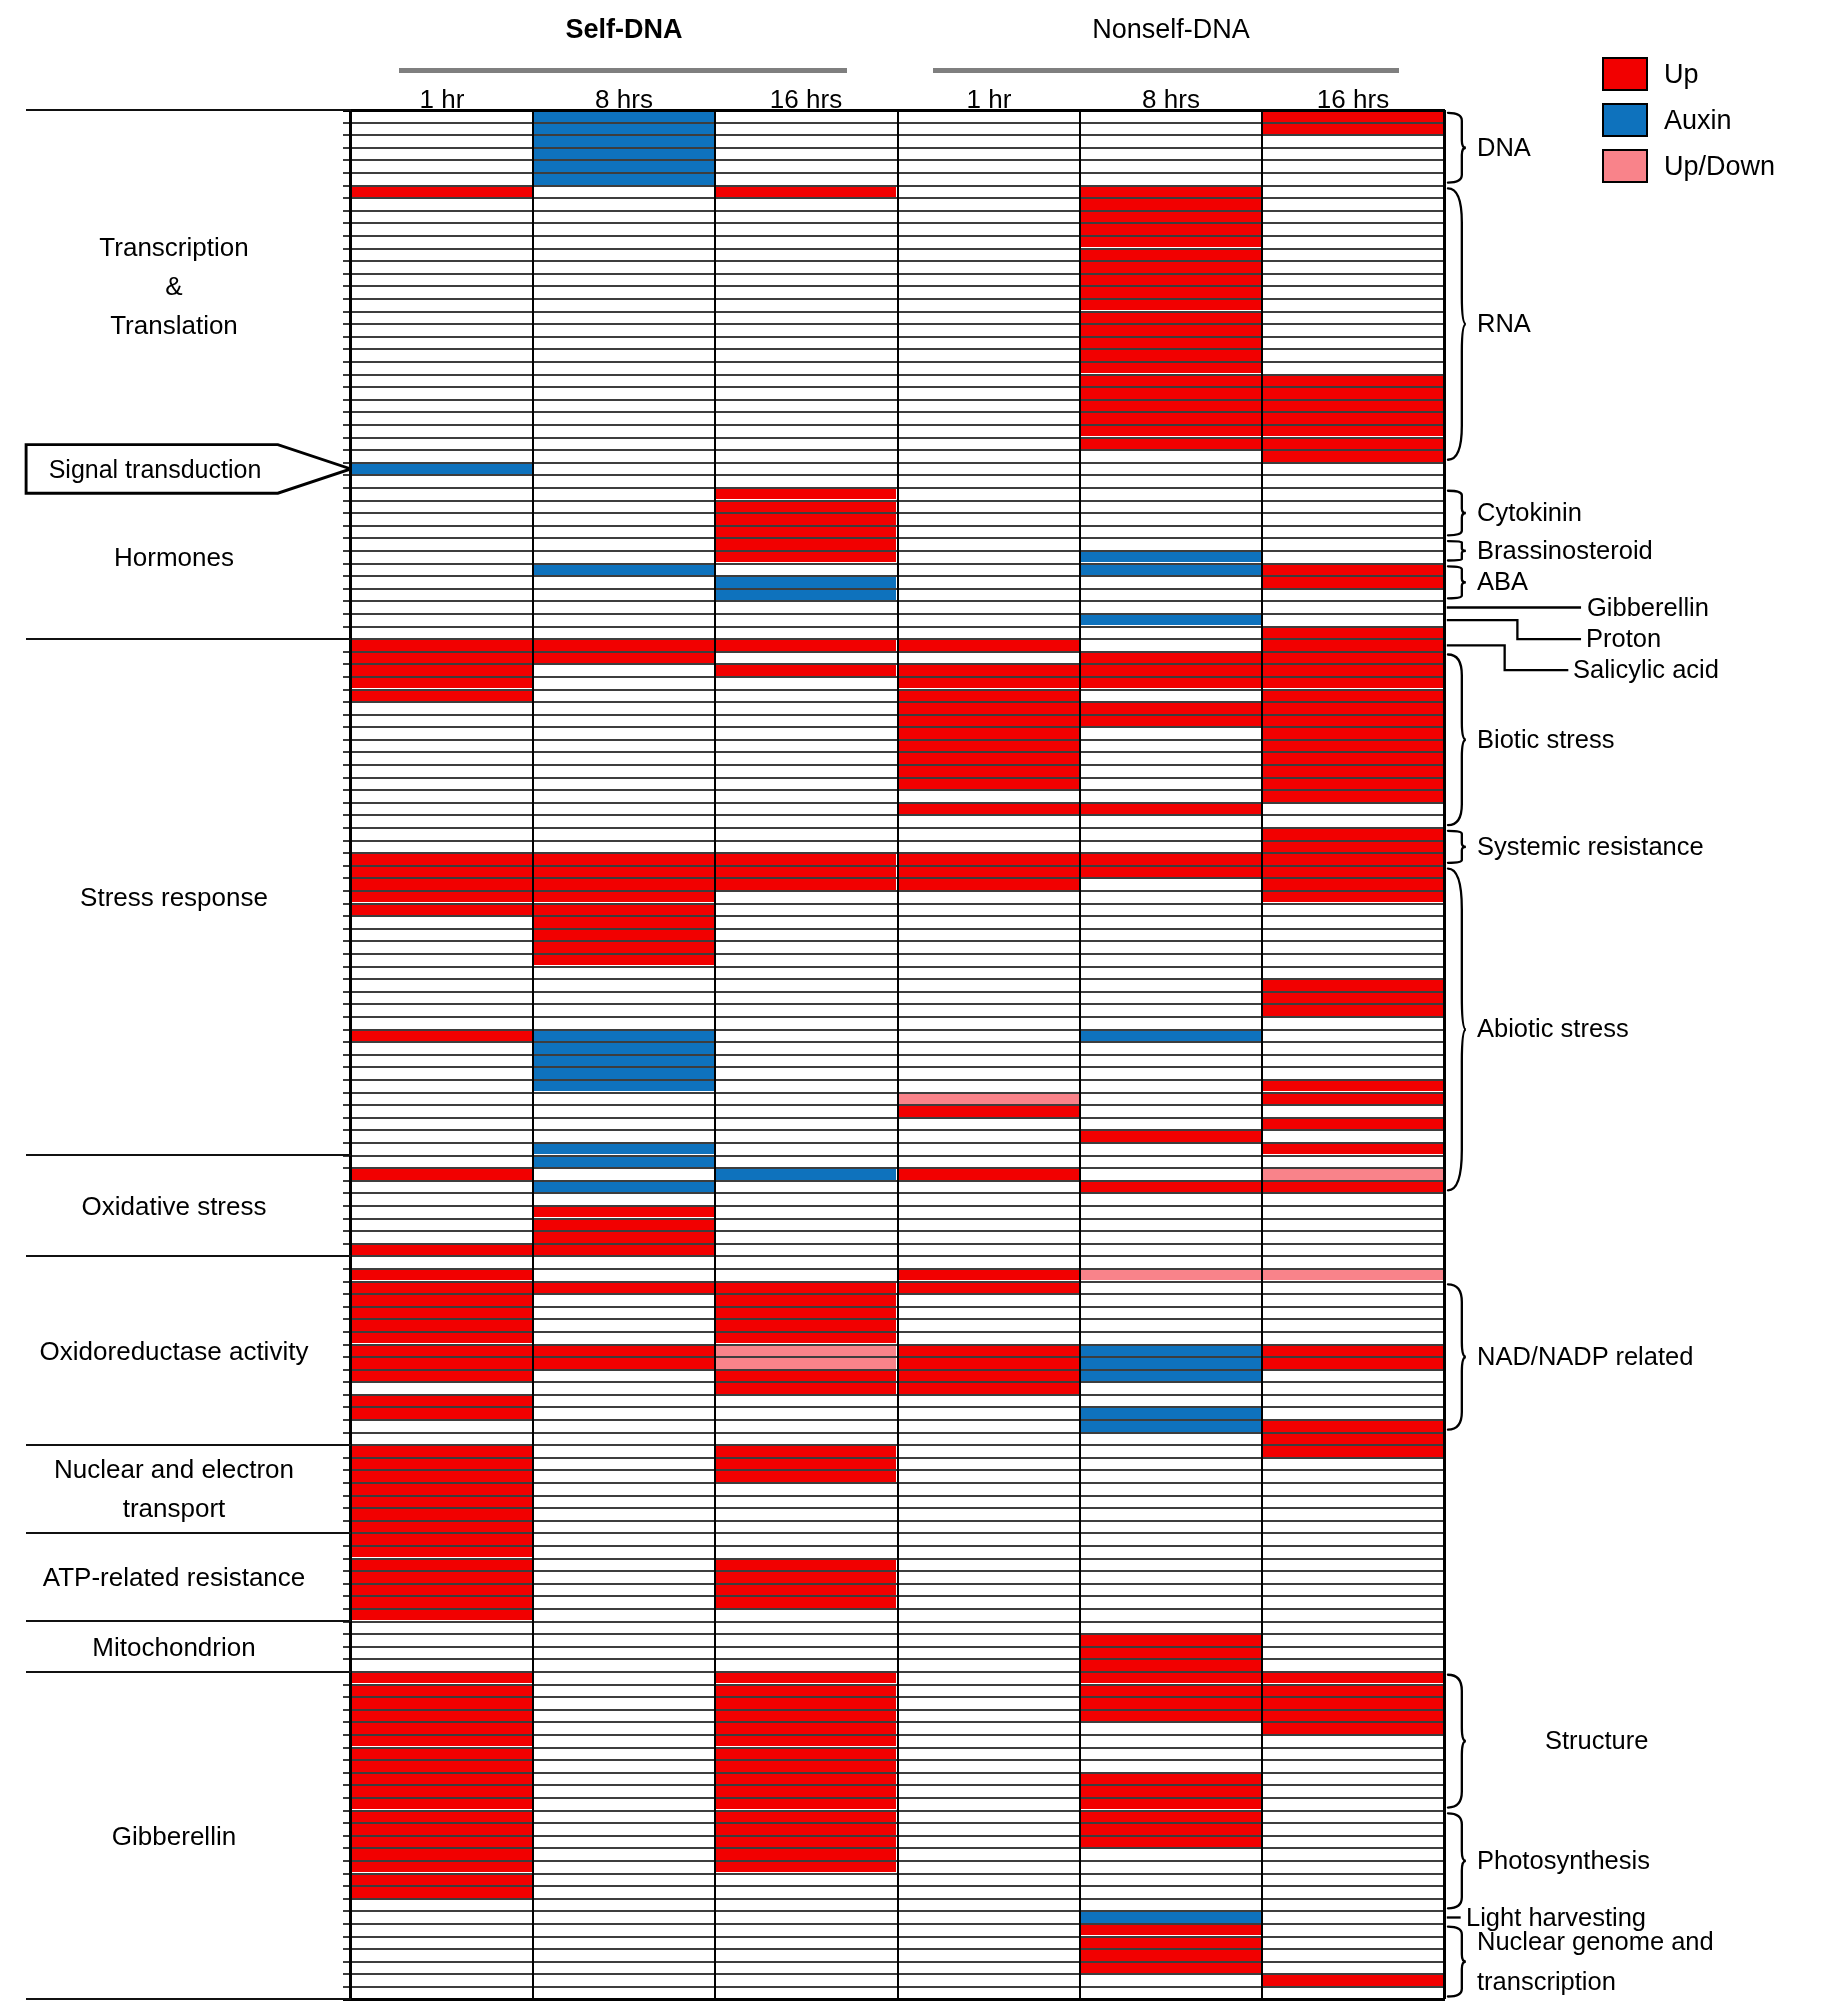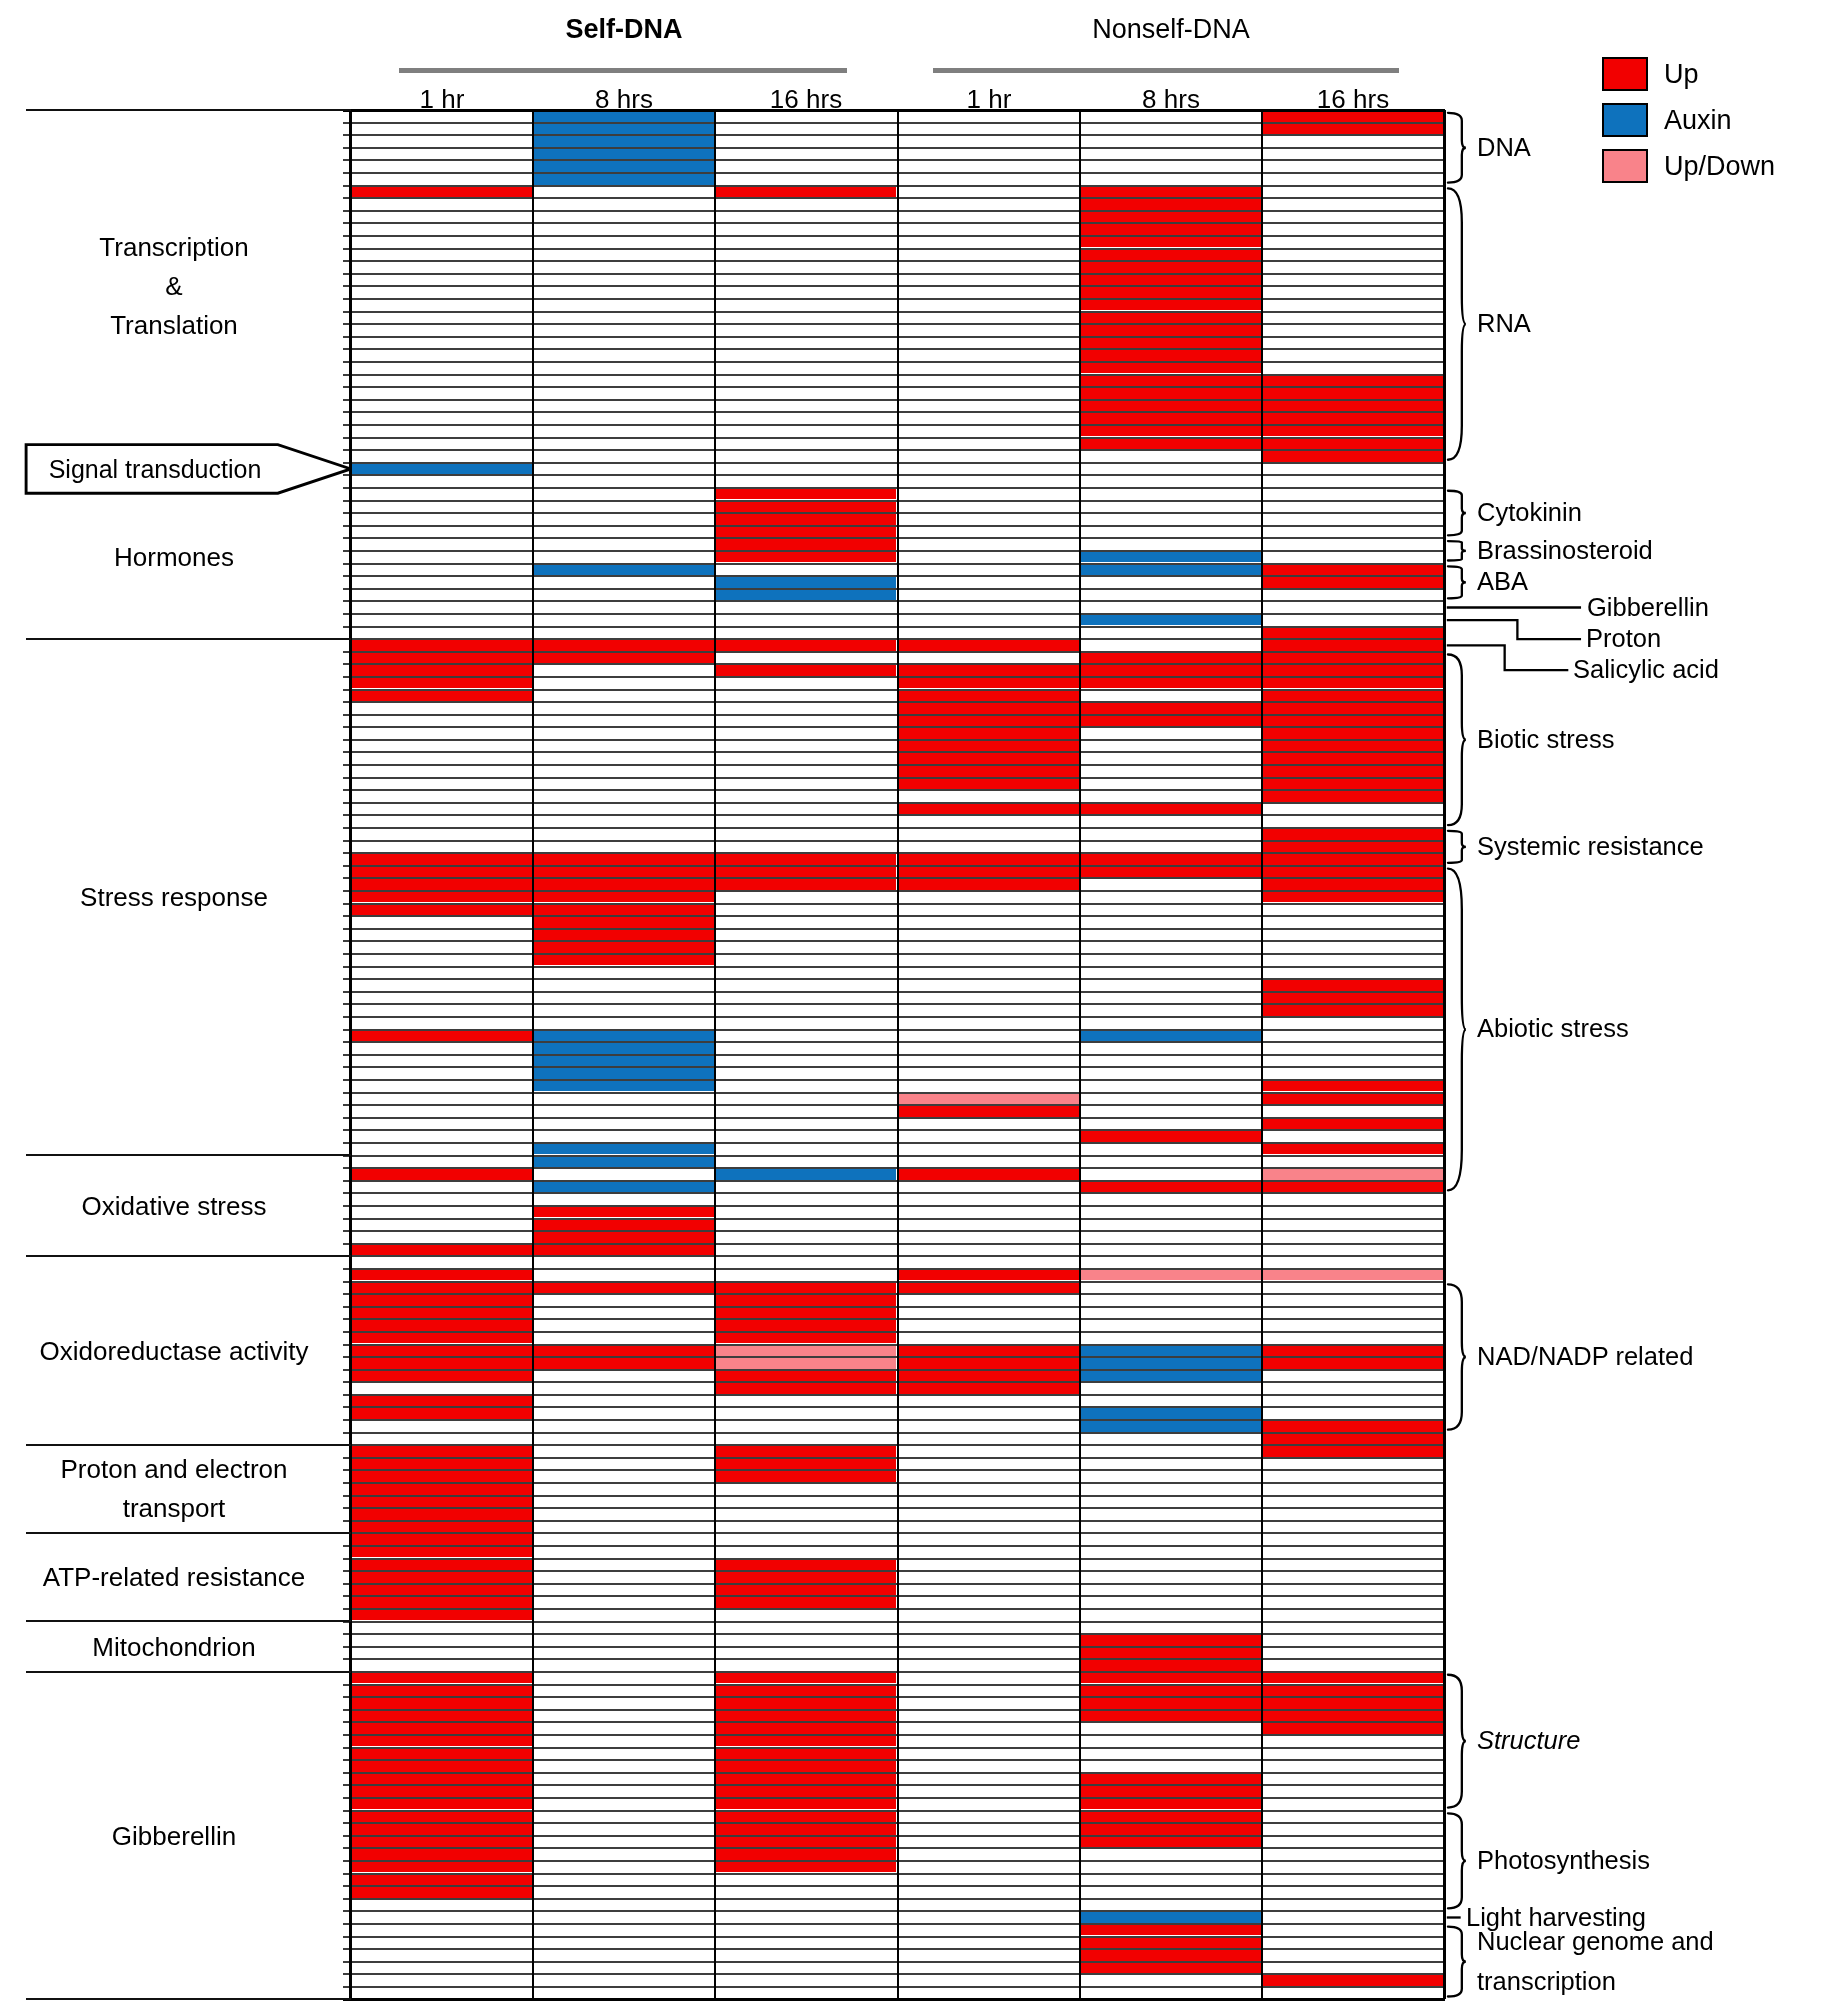--- a/index.html
+++ b/index.html
@@ -621,38 +621,38 @@
       <div class="time-tick" style="left: 1171px;">8 hrs</div>
       <div class="time-tick" style="left: 1353px;">16 hrs</div>
       <div class="left-label" style="left: 174px; top: 286px;">Transcription
 &amp;
 Translation</div>
       <div class="signal-label" style="left: 155px; top: 469px;">Signal transduction</div>
       <div class="left-label" style="left: 174px; top: 557px;">Hormones</div>
       <div class="left-label" style="left: 174px; top: 897px;">Stress response</div>
       <div class="left-label" style="left: 174px; top: 1206px;">Oxidative stress</div>
       <div class="left-label" style="left: 174px; top: 1351px;">Oxidoreductase activity</div>
-      <div class="left-label" style="left: 174px; top: 1489px;">Proton and electron
+      <div class="left-label" style="left: 174px; top: 1489px;">Nuclear and electron
 transport</div>
       <div class="left-label" style="left: 174px; top: 1577px;">ATP-related resistance</div>
       <div class="left-label" style="left: 174px; top: 1647px;">Mitochondrion</div>
       <div class="left-label" style="left: 174px; top: 1836px;">Gibberellin</div>
       <div class="right-label" style="left: 1477px; top: 148px;">DNA</div>
       <div class="right-label" style="left: 1477px; top: 324px;">RNA</div>
       <div class="right-label" style="left: 1477px; top: 513px;">Cytokinin</div>
       <div class="right-label" style="left: 1477px; top: 551px;">Brassinosteroid</div>
       <div class="right-label" style="left: 1477px; top: 582px;">ABA</div>
       <div class="right-label" style="left: 1587px; top: 608px;">Gibberellin</div>
       <div class="right-label" style="left: 1586px; top: 639px;">Proton</div>
       <div class="right-label" style="left: 1573px; top: 670px;">Salicylic acid</div>
       <div class="right-label" style="left: 1477px; top: 740px;">Biotic stress</div>
       <div class="right-label" style="left: 1477px; top: 847px;">Systemic resistance</div>
       <div class="right-label" style="left: 1477px; top: 1029px;">Abiotic stress</div>
       <div class="right-label" style="left: 1477px; top: 1357px;">NAD/NADP related</div>
-      <div class="right-label" style="left: 1477px; top: 1741px; font-style: italic;">Structure</div>
+      <div class="right-label" style="left: 1545px; top: 1741px;">Structure</div>
       <div class="right-label" style="left: 1477px; top: 1861px;">Photosynthesis</div>
       <div class="right-label" style="left: 1466px; top: 1918px;">Light harvesting</div>
       <div class="right-label" style="left: 1477px; top: 1962px;">Nuclear genome and
 transcription</div>
     </div>
 
 </div>
 
 
 </body></html>

